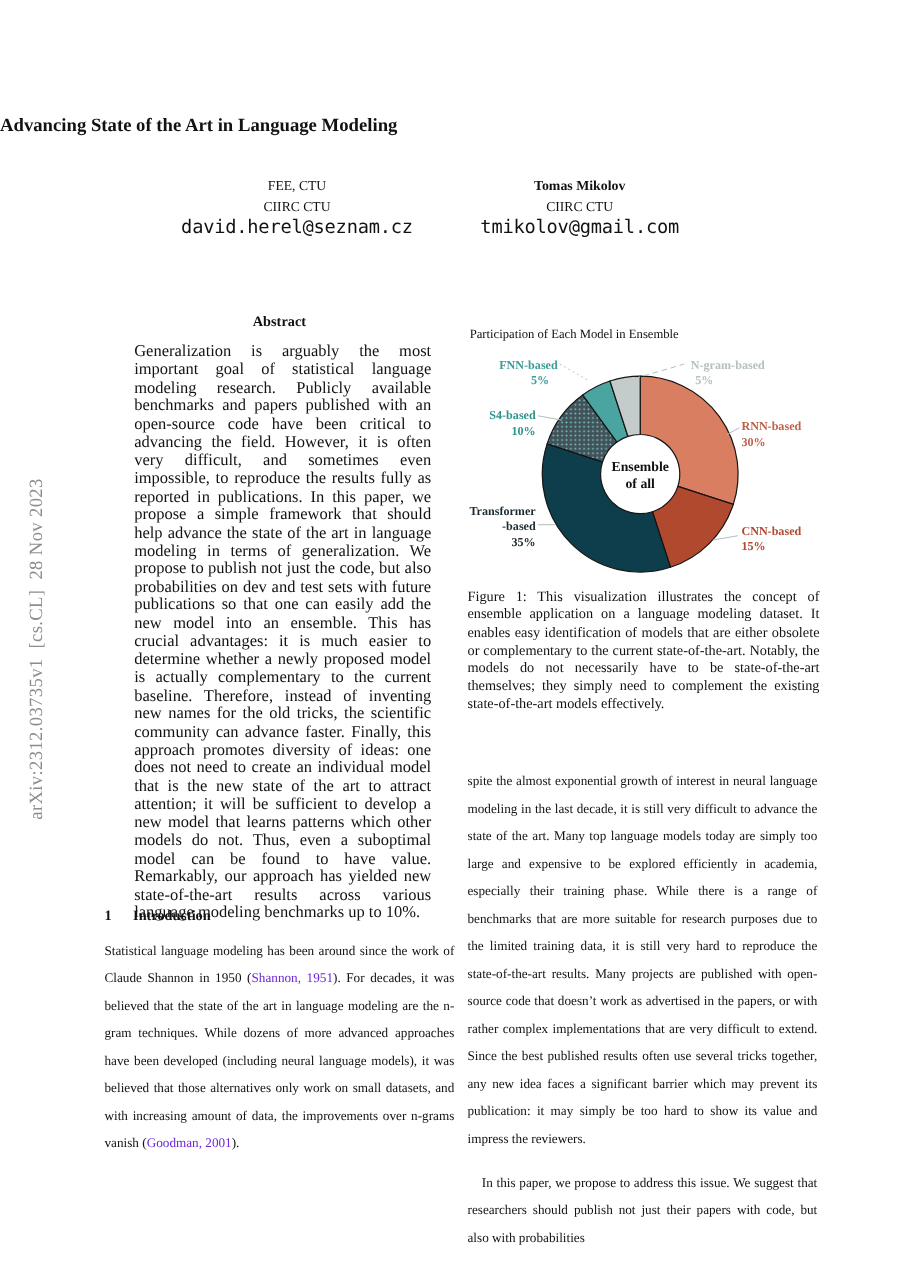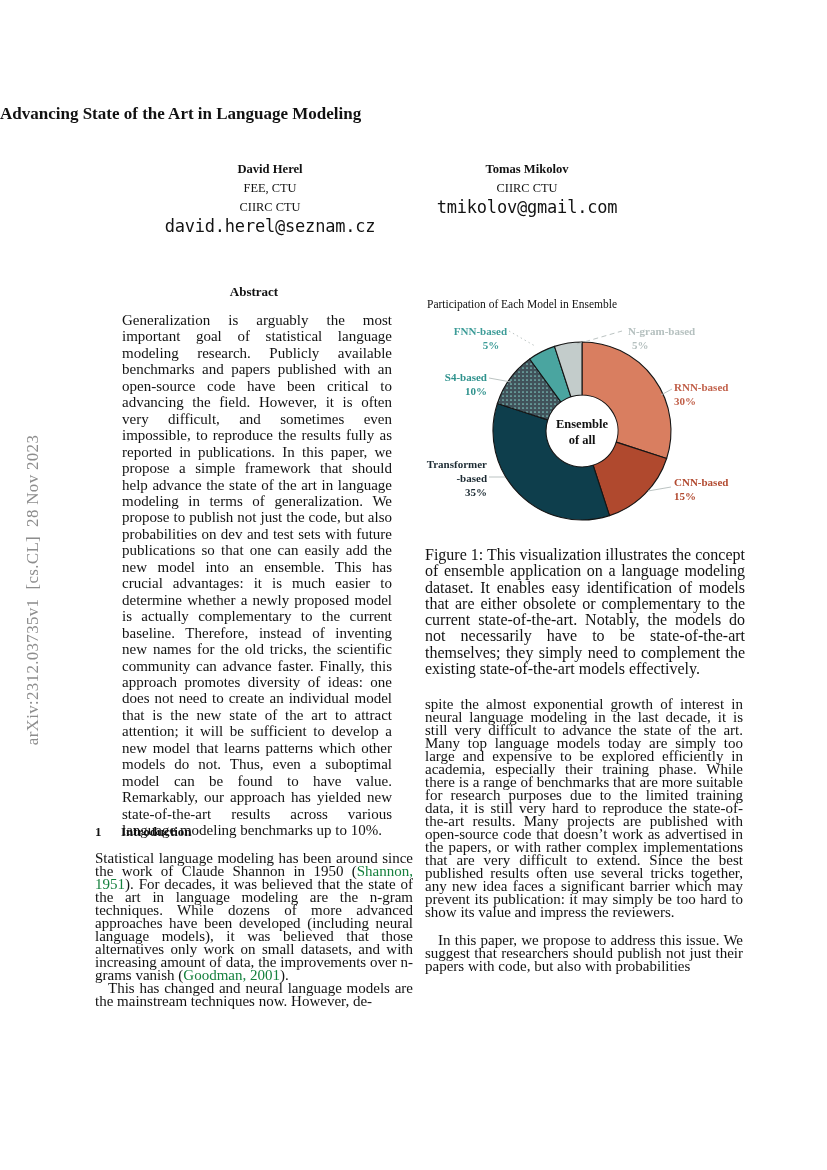--- a/index.html
+++ b/index.html
@@ -18,66 +18,64 @@
   .author .name{font-weight:bold;font-size:12.6px;}
   .author .email{font-family:"DejaVu Sans Mono", monospace;font-size:17px;letter-spacing:-.2px;}
 
   .abstract-block{position:absolute;left:95px;top:284px;width:318px;}
   .abstract-head{text-align:center;font-weight:bold;font-size:13px;margin:0 0 12px 0;}
   .abstract-text{margin:0 21px 0 27px;font-size:15px;line-height:16.45px;text-align:justify;}
 
   .intro-block{position:absolute;left:95px;top:824px;width:318px;}
   .sec-head{font-weight:bold;font-size:13px;margin:0 0 12px 0;}
   .sec-head .num{display:inline-block;width:26px;}
-  .body-text{font-size:15px;line-height:13px;text-align:justify;}
+  .body-text{font-size:12px;line-height:25px;text-align:justify;}
   .indent{text-indent:13px;}
   .para-gap{margin-top:15px;}
-  .cite{color:#15803d;}
+  .cite{color:#6d28d9;}
 
   .figure-block{position:absolute;left:425px;top:298px;width:320px;}
   .chart-title{font-weight:normal;font-size:11.5px;color:#101010;padding-left:2px;}
   .chart-svg{display:block;margin-top:8px;}
   .chart-svg text{font-family:"Liberation Serif", serif;font-weight:bold;font-size:11px;}
   .chart-svg .center-label{font-size:12.5px;fill:#111;}
   .leader{fill:none;stroke:#b3bcbb;stroke-width:0.9;}
-  .fig-caption{margin-top:13px;font-size:16px;line-height:16.3px;text-align:justify;}
+  .fig-caption{font-size:13px;line-height:16.3px;text-align:justify;}
 
   .right-body{position:absolute;left:425px;top:698px;width:318px;}
 </style>
 </head>
 <body>
 
 <div class="page">
 
   <div class="arxiv-strip">arXiv:2312.03735v1  [cs.CL]  28 Nov 2023</div>
 
   <div class="paper-title">Advancing State of the Art in Language Modeling</div>
 
   <div class="author author-left">
-    <div class="name">David Herel</div>
     <div>FEE, CTU</div>
     <div>CIIRC CTU</div>
     <div class="email">david.herel@seznam.cz</div>
   </div>
 
   <div class="author author-right">
     <div class="name">Tomas Mikolov</div>
     <div>CIIRC CTU</div>
     <div class="email">tmikolov@gmail.com</div>
   </div>
 
   <div class="abstract-block">
     <div class="abstract-head">Abstract</div>
     <div class="abstract-text">Generalization is arguably the most important goal of statistical language modeling research. Publicly available benchmarks and papers published with an open-source code have been critical to advancing the field. However, it is often very difficult, and sometimes even impossible, to reproduce the results fully as reported in publications. In this paper, we propose a simple framework that should help advance the state of the art in language modeling in terms of generalization. We propose to publish not just the code, but also probabilities on dev and test sets with future publications so that one can easily add the new model into an ensemble. This has crucial advantages: it is much easier to determine whether a newly proposed model is actually complementary to the current baseline. Therefore, instead of inventing new names for the old tricks, the scientific community can advance faster. Finally, this approach promotes diversity of ideas: one does not need to create an individual model that is the new state of the art to attract attention; it will be sufficient to develop a new model that learns patterns which other models do not. Thus, even a suboptimal model can be found to have value. Remarkably, our approach has yielded new state-of-the-art results across various language modeling benchmarks up to 10%.</div>
   </div>
 
   <div class="intro-block">
     <div class="sec-head"><span class="num">1</span><span>Introduction</span></div>
     <div class="body-text"><span>Statistical language modeling has been around since the work of Claude Shannon in 1950 (</span><span class="cite">Shannon, 1951</span><span>). For decades, it was believed that the state of the art in language modeling are the n-gram techniques. While dozens of more advanced approaches have been developed (including neural language models), it was believed that those alternatives only work on small datasets, and with increasing amount of data, the improvements over n-grams vanish (</span><span class="cite">Goodman, 2001</span><span>).</span></div>
-    <div class="body-text indent">This has changed and neural language models are the mainstream techniques now. However, de-</div>
   </div>
 
   <div class="figure-block">
     <div class="chart-title">Participation of Each Model in Ensemble</div>
 
     <svg class="chart-svg" width="320" height="216" viewBox="0 0 320 216">
       <defs>
           <pattern id="pat3" width="4" height="4" patternUnits="userSpaceOnUse">
             <rect width="4" height="4" fill="#41525a"></rect>
             <circle cx="2" cy="2" r="0.85" fill="#7fccc4"></circle>

